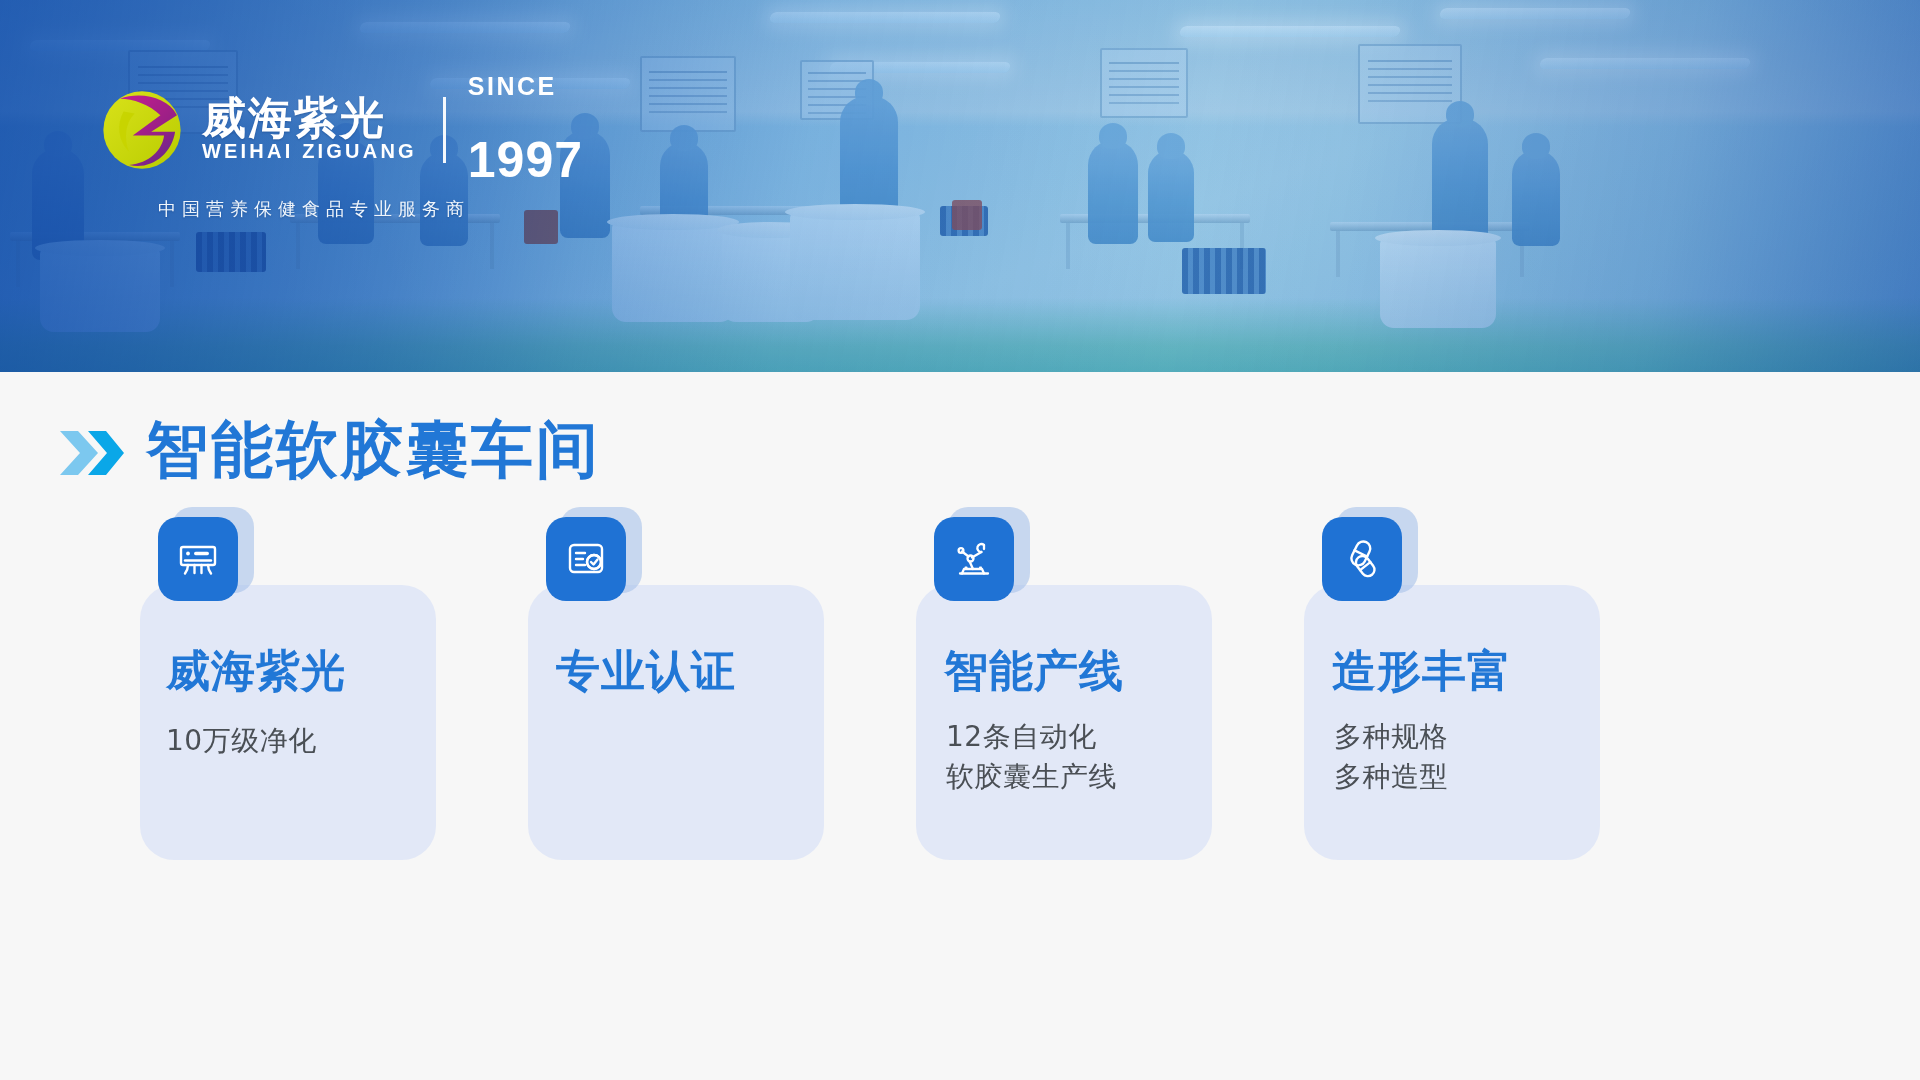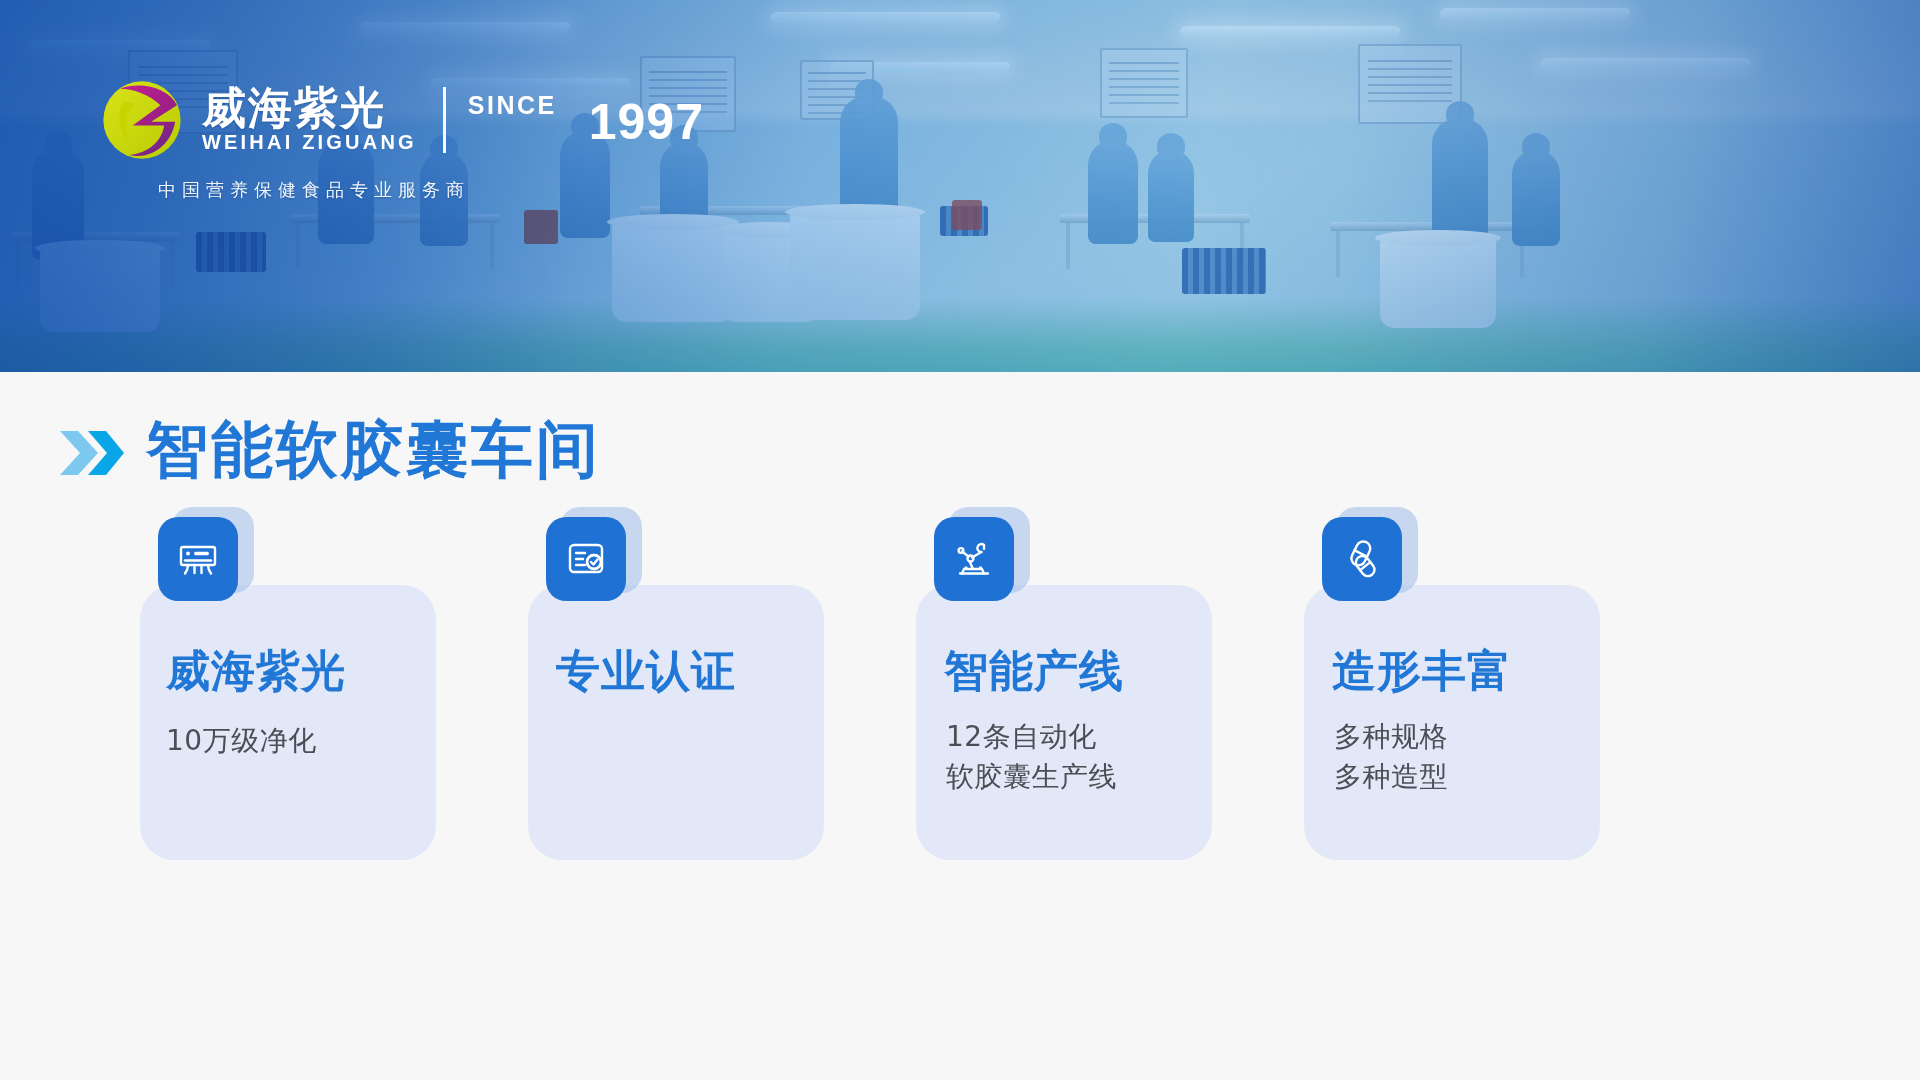--- a/index.html
+++ b/index.html
@@ -117,21 +117,21 @@
     text-shadow: 0 1px 2px rgba(10,50,110,.35);
   }
   .logo-cn-en {
     font-size: 20px; font-weight: 700; color: #ffffff; letter-spacing: 3.2px;
     margin-top: 0;
   }
   .logo-divider {
     width: 3px; height: 66px; background: #ffffff;
     margin: 0 22px 0 26px; opacity: .95;
   }
-  .logo-since { display: flex; flex-direction: row; line-height: 1; gap: 32px; }
+  .logo-since { display: flex; flex-direction: column; line-height: 1; gap: 32px; }
   .logo-since-word {
     font-size: 25px; font-weight: 700; color: #ffffff; letter-spacing: 2.5px;
   }
   .logo-since-year {
     font-size: 50px; font-weight: 700; color: #ffffff; letter-spacing: 1px;
     margin-top: 4px;
   }
   .logo-tagline {
     margin-top: 12px; margin-left: 62px;
     font-size: 18px; color: #f0f6fc; letter-spacing: 6px;

